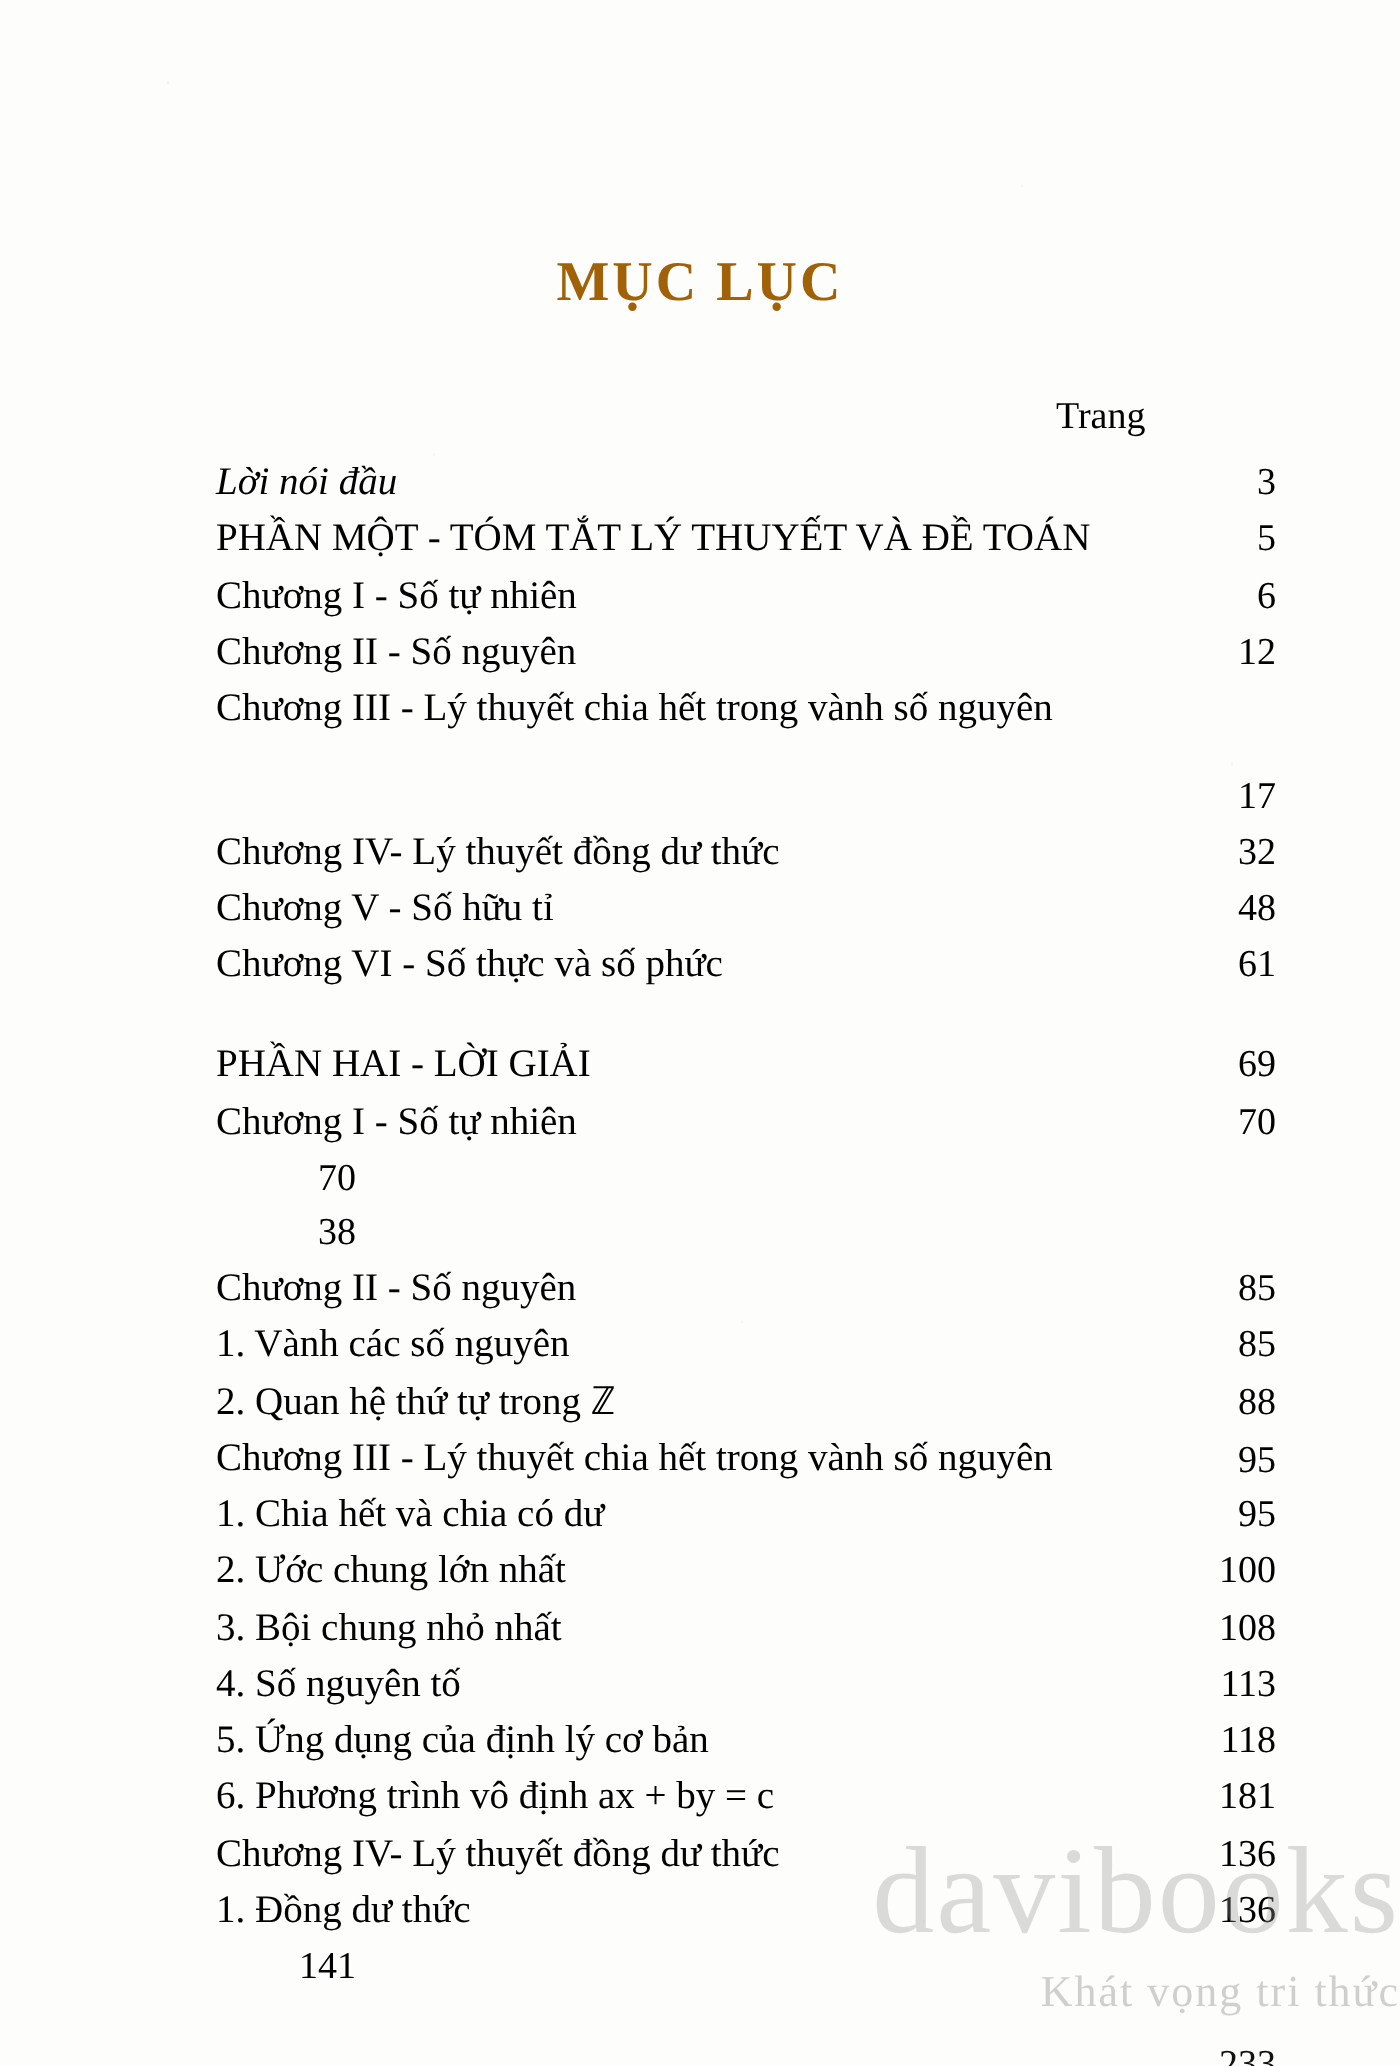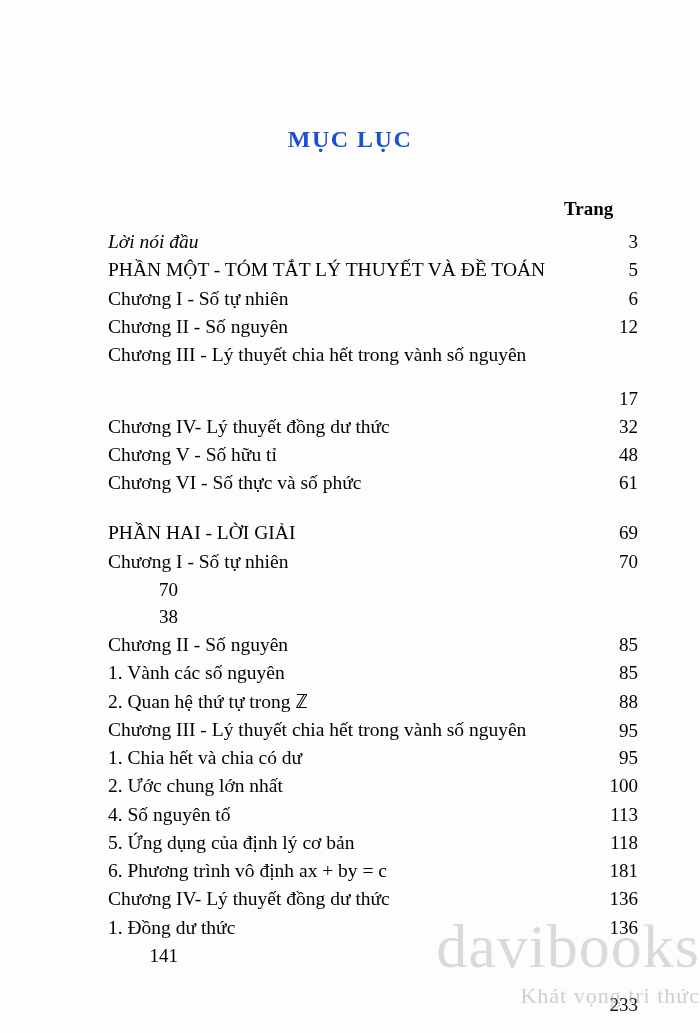--- a/index.html
+++ b/index.html
@@ -35,33 +35,33 @@
       radial-gradient(circle at 66% 93%, rgba(0,0,0,0.03) 0.6px, transparent 0.7px);
     opacity: 0.8;
   }
 
   .title {
     position: absolute;
     top: 126px;
     left: 0;
     width: 700px;
     text-align: center;
-    font-size: 24px;
+    font-size: 28px;
     font-weight: bold;
     letter-spacing: 1.5px;
-    color: #1d4ed8;
+    color: #a16207;
   }
 
   .page-col-head {
     position: absolute;
     top: 198px;
-    left: 564px;
+    left: 528px;
     width: 100px;
     font-size: 19px;
-    font-weight: bold;
+    font-weight: normal;
     text-align: left;
     color: #000;
   }
 
   .toc {
     position: absolute;
     top: 228px;
     left: 108px;
     width: 530px;
   }
@@ -207,20 +207,24 @@
       </div>
       <div class="row">
         <div class="label">1. Chia hết và chia có dư</div>
         <div class="pg">95</div>
       </div>
       <div class="row">
         <div class="label">2. Ước chung lớn nhất</div>
         <div class="pg">100</div>
       </div>
       <div class="row">
+        <div class="label">3. Bội chung nhỏ nhất</div>
+        <div class="pg">108</div>
+      </div>
+      <div class="row">
         <div class="label">4. Số nguyên tố</div>
         <div class="pg">113</div>
       </div>
       <div class="row">
         <div class="label">5. Ứng dụng của định lý cơ bản</div>
         <div class="pg">118</div>
       </div>
       <div class="row">
         <div class="label">6. Phương trình vô định ax + by = c</div>
         <div class="pg">181</div>

